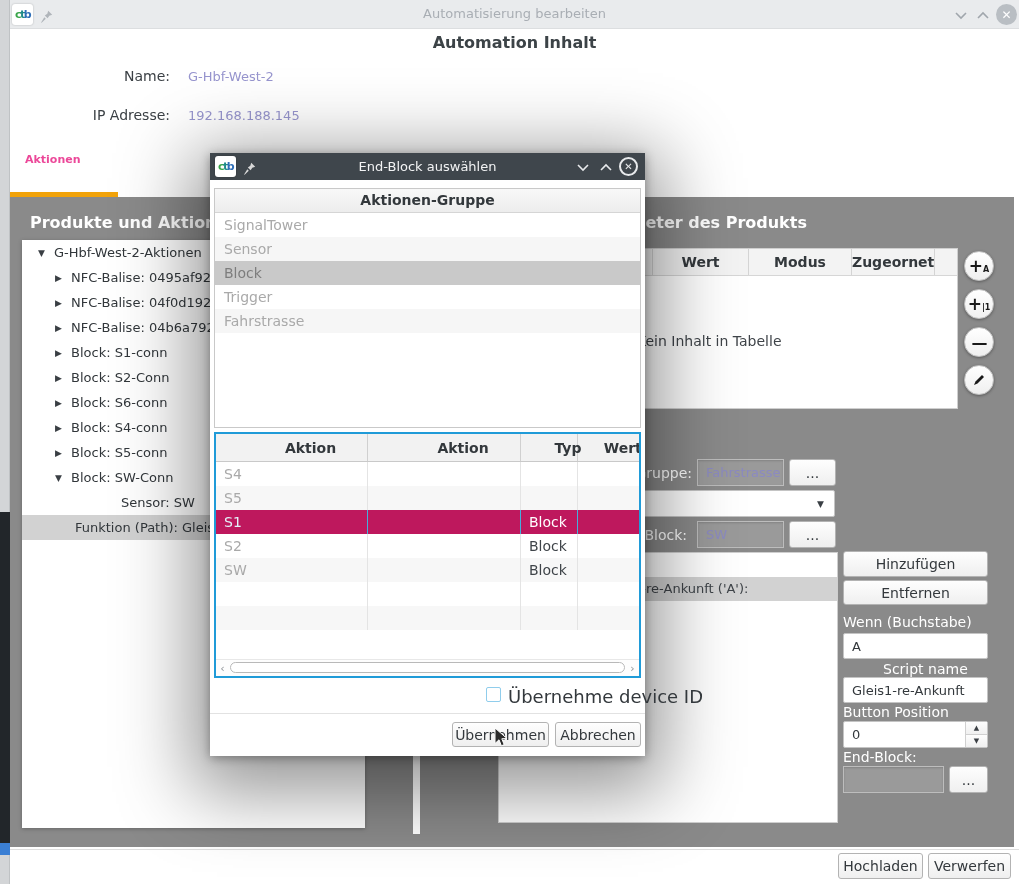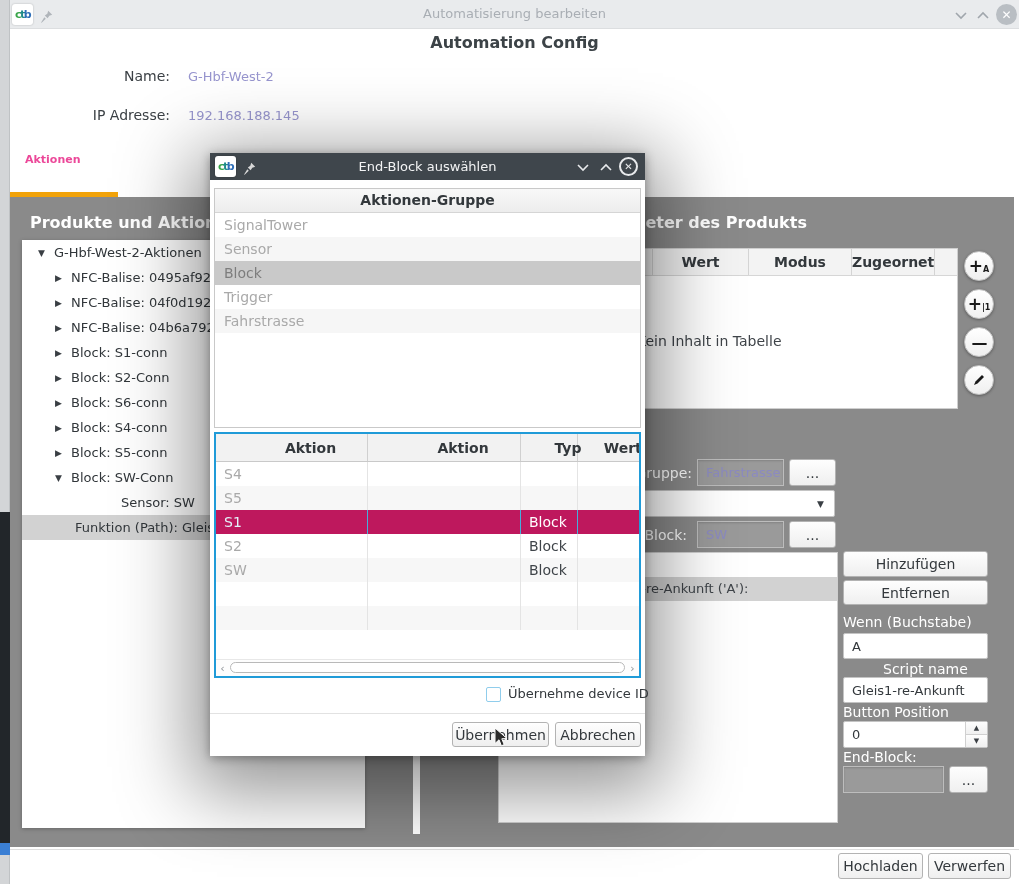--- a/index.html
+++ b/index.html
@@ -101,21 +101,21 @@
   .dt-row.alt { background:#f7f7f7; }
   .dt-row.sel { background:#be185d; }
   .dt-row.sel .dt-c { color:#e3f2fa; border-right-color:#45aedd; }
   .dt-row.sel .dt-c.c2 { color:#fff; }
   .hscroll { position:absolute; left:0; right:0; bottom:0; height:17px; background:#fdfdfd; border-top:1px solid #e8e8e8; display:flex; align-items:center; }
   .hscroll .sb-arrow { width:13px; text-align:center; font-size:11px; color:#8d9297; line-height:1; }
   .hscroll .sb-track { flex:1; position:relative; height:12px; }
   .hscroll .sb-thumb { position:absolute; left:1px; right:1px; top:0; height:11px; background:#fff; border:1px solid #b9b9b9; border-radius:6px; }
 
   .dlg-check { position:absolute; left:276px; top:534px; width:15px; height:15px; background:#fff; border:1px solid #90cdec; border-radius:2px; }
-  .dlg-check-label { position:absolute; left:298px; top:533px; font-size:13px; color:#33383c; white-space:nowrap; }
+  .dlg-check-label { position:absolute; left:298px; top:533px; font-size:18px; color:#33383c; white-space:nowrap; }
   .dlg-divider { position:absolute; left:0; right:0; top:560px; border-top:1px solid #e2e2e2; }
 
   
   .cursor { position:absolute; left:494px; top:727px; z-index:50; }
 
   .noselect { user-select:none; }
 </style>
 </head>
 <body>
 
@@ -146,21 +146,21 @@
           </svg>
       </span>
       <span class="chev" style="left:966px;top:11px">
         <svg width="14" height="9" viewBox="0 0 14 9">
             <polyline points="2,7 7,2 12,7" fill="none" stroke="#a0a6ac" stroke-width="1.6"></polyline>
           </svg>
       </span>
       <span class="circ-close">✕</span>
     </div>
 
-    <div class="page-heading">Automation Config</div>
+    <div class="page-heading">Automation Inhalt</div>
 
     <span class="form-label" style="top:68px">Name:</span>
     <span class="form-value" style="top:69px">G-Hbf-West-2</span>
     <span class="form-label" style="top:107px">IP Adresse:</span>
     <span class="form-value" style="top:108px">192.168.188.145</span>
 
     <div class="tab-label">Aktionen</div>
     <div class="tab-underline"></div>
 
     <div class="gray-panel"></div>

